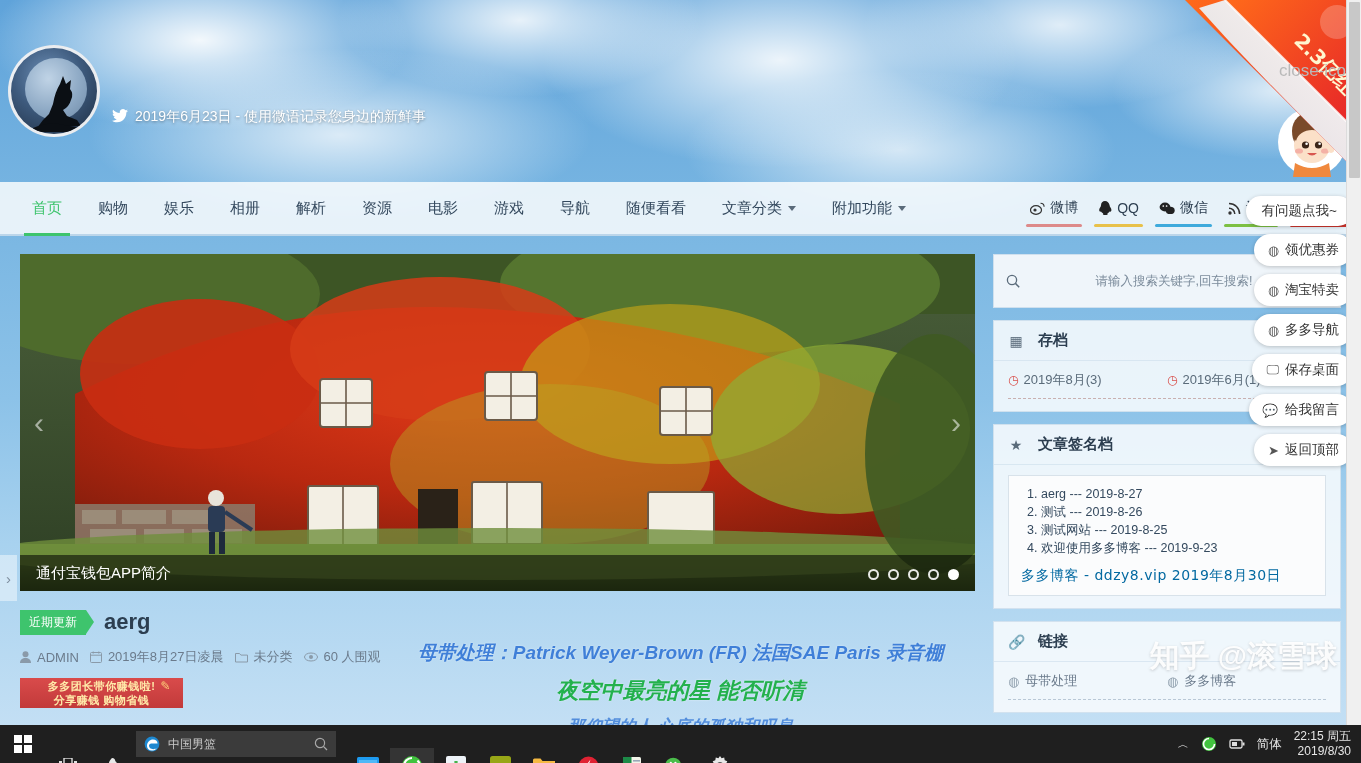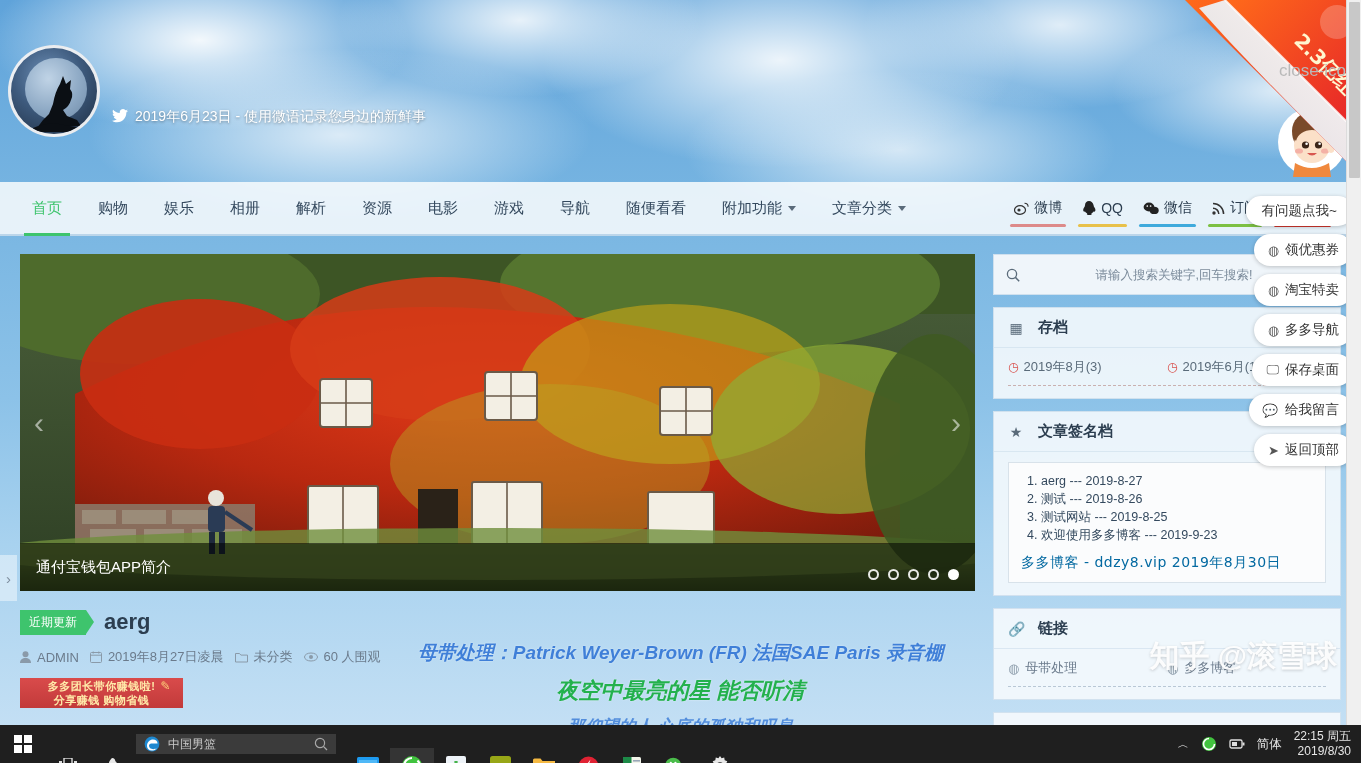--- a/index.html
+++ b/index.html
@@ -79,21 +79,21 @@
   .nav-item.active { color: #3ec46d; }
   .nav-item.active::after {
     content: ""; position: absolute; left: 10px; right: 10px; bottom: -2px;
     height: 3px; background: #3ec46d;
   }
   .caret {
     display:inline-block; margin-left: 6px;
     border-left: 4px solid transparent; border-right: 4px solid transparent;
     border-top: 5px solid #5a6b7a;
   }
-  .nav-social { display: flex; align-items: stretch; margin-left: auto; padding-right: 24px; }
+  .nav-social { display: flex; align-items: stretch; margin-left: auto; padding-right: 8px; }
   .social-item {
     display: flex; align-items: center; justify-content: center;
     padding: 0 10px; font-size: 14px; color: #2c3e50; position: relative;
     cursor: pointer; white-space: nowrap;
   }
   .social-item .sbar {
     position:absolute; left:6px; right:6px; bottom:7px; height:3px; border-radius:2px;
   }
   .sico { margin-right: 5px; display:inline-block; vertical-align:-2px; }
 
@@ -105,21 +105,21 @@
   .col-main { width: 955px; flex: none; }
   .col-side { width: 348px; flex: none; }
 
   
   .slider {
     position: relative; width: 955px; height: 337px; overflow: hidden;
     background: #2b3a22;
   }
   .slide-img { position:absolute; inset:0; }
   .slide-caption {
-    position: absolute; left: 0; right: 0; bottom: 0; height: 48px;
+    position: absolute; left: 0; right: 0; bottom: 0; height: 36px;
     background: rgba(0,0,0,.55); color: #fff; font-size: 15px;
     display: flex; align-items: center; padding-left: 16px;
   }
   .slide-dots {
     position: absolute; right: 16px; bottom: 11px; display: flex; gap: 9px;
   }
   .dot {
     width: 11px; height: 11px; border-radius: 50%;
     border: 2px solid rgba(255,255,255,.9); background: transparent; cursor: pointer;
   }
@@ -178,21 +178,21 @@
     opacity: .85;
   }
 
   
   .widget {
     background: rgba(247,250,253,.88);
     margin-bottom: 12px;
     border: 1px solid rgba(190,212,230,.6);
   }
   .w-search {
-    display: flex; align-items: center; height: 39px; padding: 0 12px;
+    display: flex; align-items: center; height: 52px; padding: 0 12px;
     background: rgba(240,245,250,.9);
   }
   .w-search input {
     flex: 1; border: none; background: transparent; outline: none;
     font-size: 12.5px; color: #4a5a6a; text-align: center;
     font-family: "Liberation Sans", sans-serif;
   }
   .w-search input::placeholder { color: #7b8b9b; }
   .w-title {
     display: flex; align-items: center; gap: 14px;
@@ -276,21 +276,21 @@
     background: #1f1f1f; display: flex; align-items: center; z-index: 100;
   }
   .tb-start { width: 46px; display:flex; align-items:center; justify-content:center; cursor:pointer; }
   .tb-icon {
     width: 44px; height: 36px; display:flex; align-items:center; justify-content:center;
     cursor: pointer;
     margin-top: 44px;
   }
   .tb-icon.active { background: #343434; }
   .tb-search {
-    width: 200px; height: 20px; background: #3b3b3b;
+    width: 200px; height: 26px; background: #3b3b3b;
     display: flex; align-items: center; gap: 8px; padding: 0 8px;
     margin-left: 2px; cursor: text;
   }
   .tb-search .txt { color: #c9c9c9; font-size: 12px; flex: 1; }
   .tray {
     margin-left: auto; display: flex; align-items: center; gap: 12px;
     padding-right: 10px; color: #e6e6e6; font-size: 12px;
   }
   .clock { text-align: right; line-height: 15px; font-size: 12px; }
   .tray-ime { font-size: 12.5px; }
@@ -349,25 +349,25 @@
       <div class="nav-item">
           <span>游戏</span>
         </div>
       <div class="nav-item">
           <span>导航</span>
         </div>
       <div class="nav-item">
           <span>随便看看</span>
         </div>
       <div class="nav-item">
+          <span>文章分类</span>
+          <i class="caret"></i>
+        </div>
+      <div class="nav-item">
           <span>附加功能</span>
-          <i class="caret"></i>
-        </div>
-      <div class="nav-item">
-          <span>文章分类</span>
           <i class="caret"></i>
         </div>
     </div>
     <div class="nav-social">
       <div class="social-item">
         <svg class="sico" width="15" height="13" viewBox="0 0 15 13">
             <ellipse cx="6" cy="8" rx="5.5" ry="4.3" fill="none" stroke="#333" stroke-width="1.2"></ellipse>
             <circle cx="5" cy="8" r="1.6" fill="#333"></circle>
             <path d="M10.5 1.2c2 0 3.6 1.6 3.6 3.6" fill="none" stroke="#333" stroke-width="1.1"></path>
           </svg>

